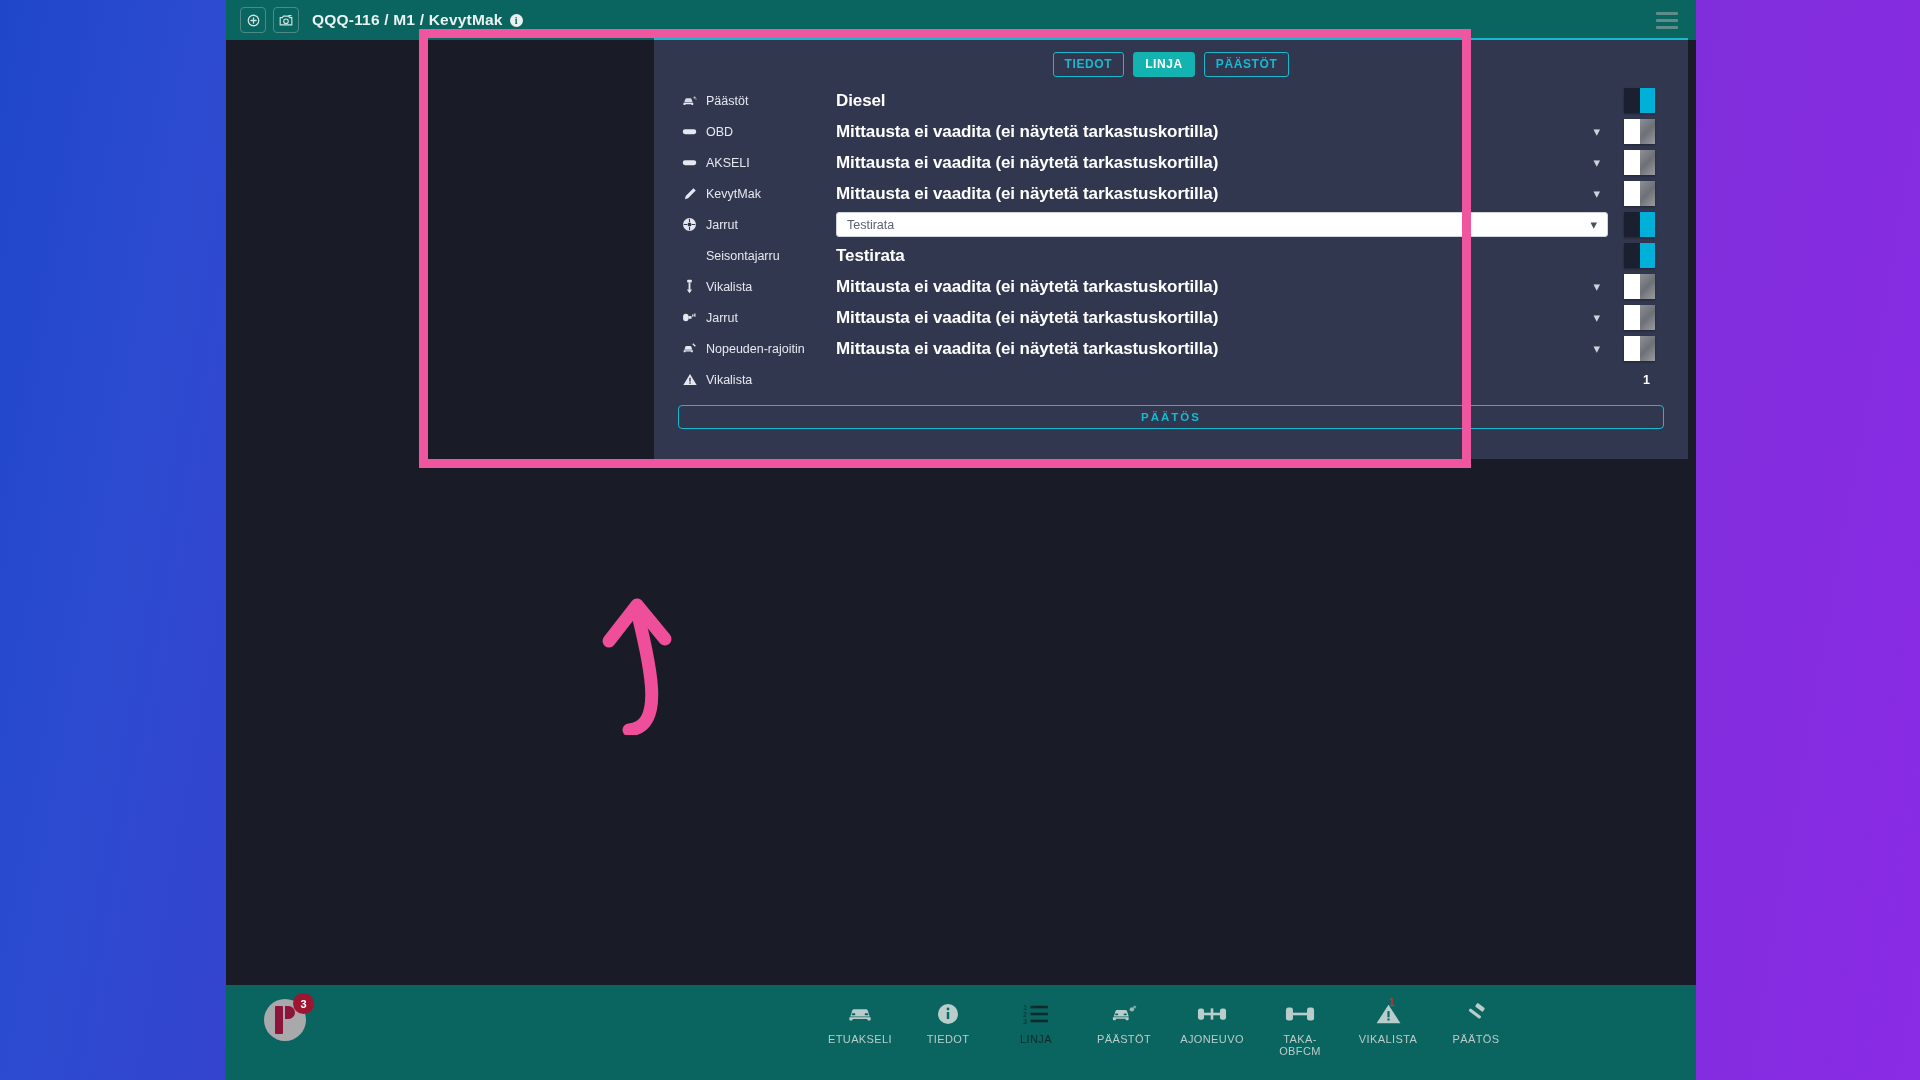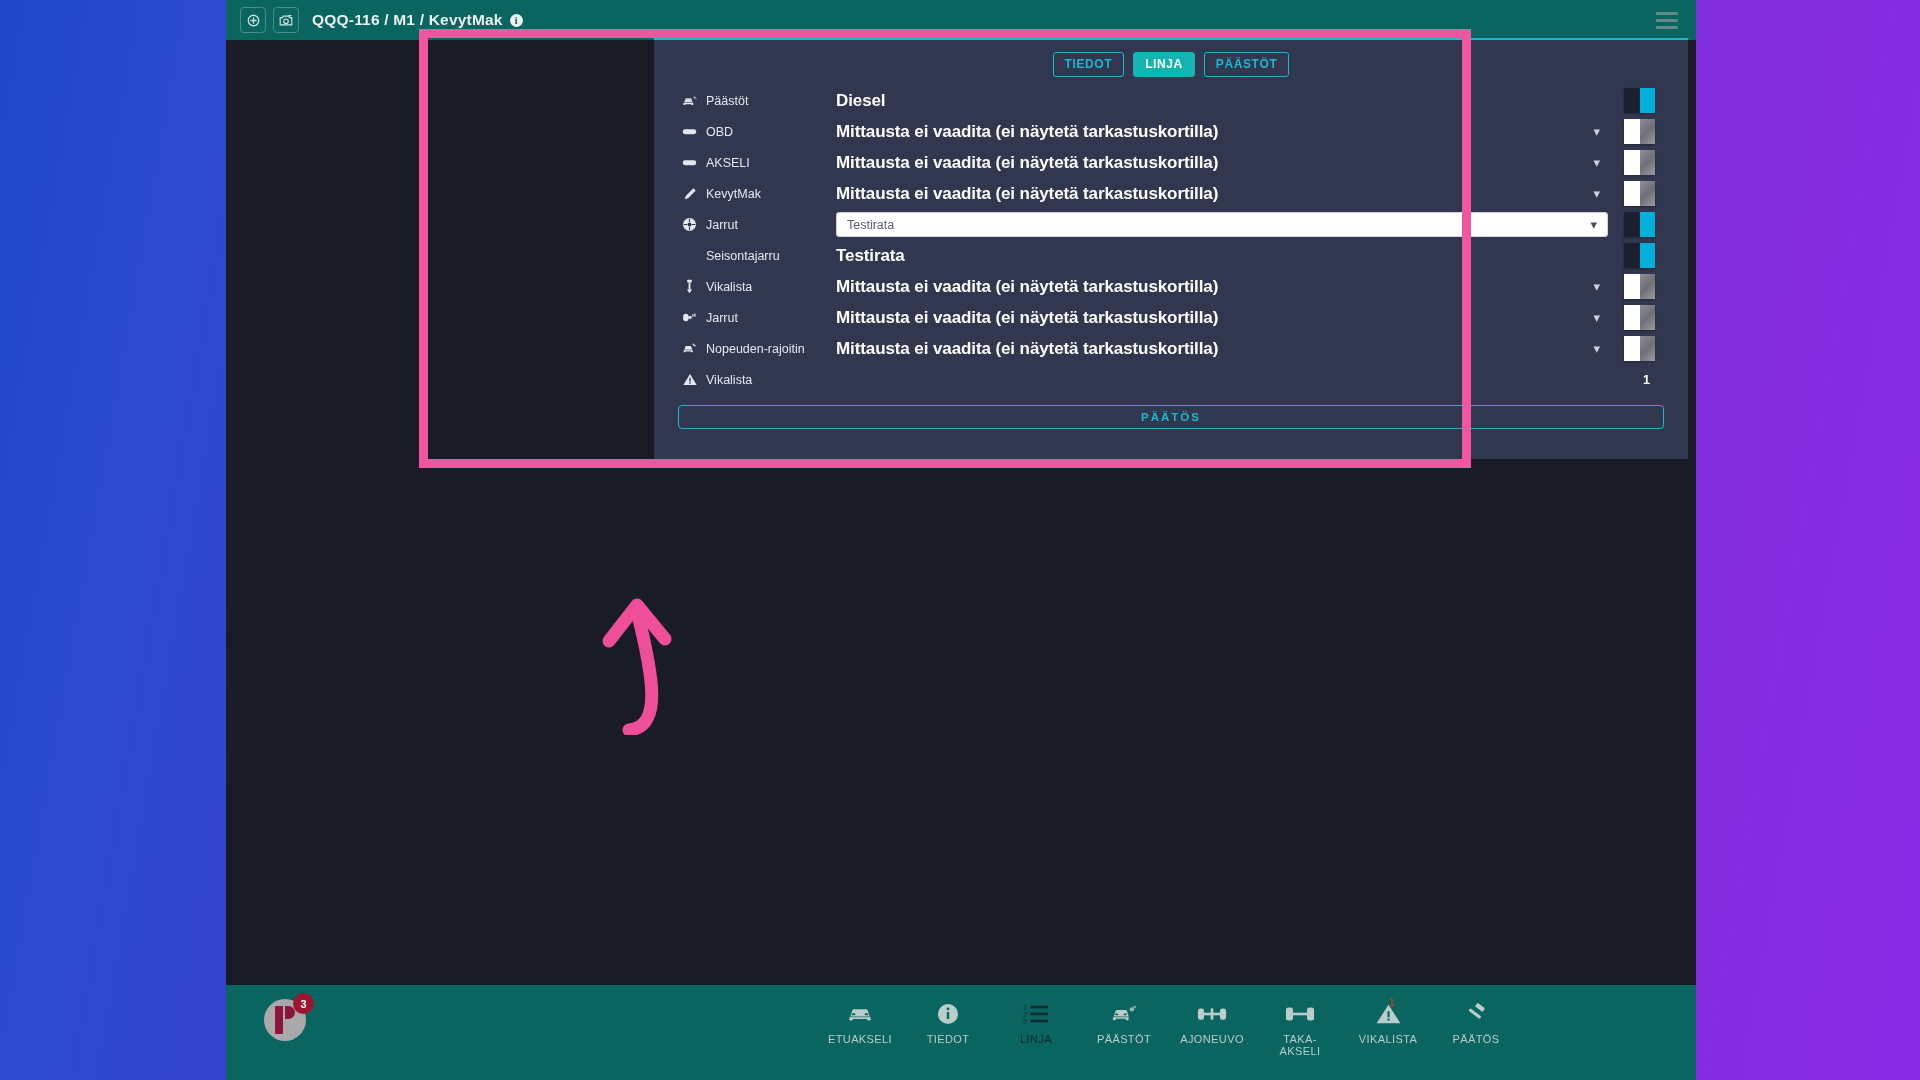--- a/index.html
+++ b/index.html
@@ -567,21 +567,21 @@
 
         <div class="nav-item">
           <span class="nav-icon">
             <svg width="30" height="20" viewBox="0 0 32 20" fill="currentColor">
               <rect x="1" y="3" width="7.5" height="14" rx="2.6"></rect>
               <rect x="23.5" y="3" width="7.5" height="14" rx="2.6"></rect>
               <rect x="8" y="8.6" width="16" height="2.8"></rect>
             </svg>
           </span>
           <span class="nav-label" style="white-space:pre-line">TAKA-
-AKSELI</span>
+OBFCM</span>
         </div>
 
         <div class="nav-item">
           <span class="nav-icon">
             <svg width="25" height="22" viewBox="0 0 26 22" fill="currentColor">
               <path d="M13 1.4 25.4 20.6H0.6z"></path>
               <rect x="11.9" y="8" width="2.2" height="6.4" fill="#0a6460"></rect>
               <rect x="11.9" y="15.6" width="2.2" height="2.2" fill="#0a6460"></rect>
             </svg>
             <span class="nav-badge">1</span>

